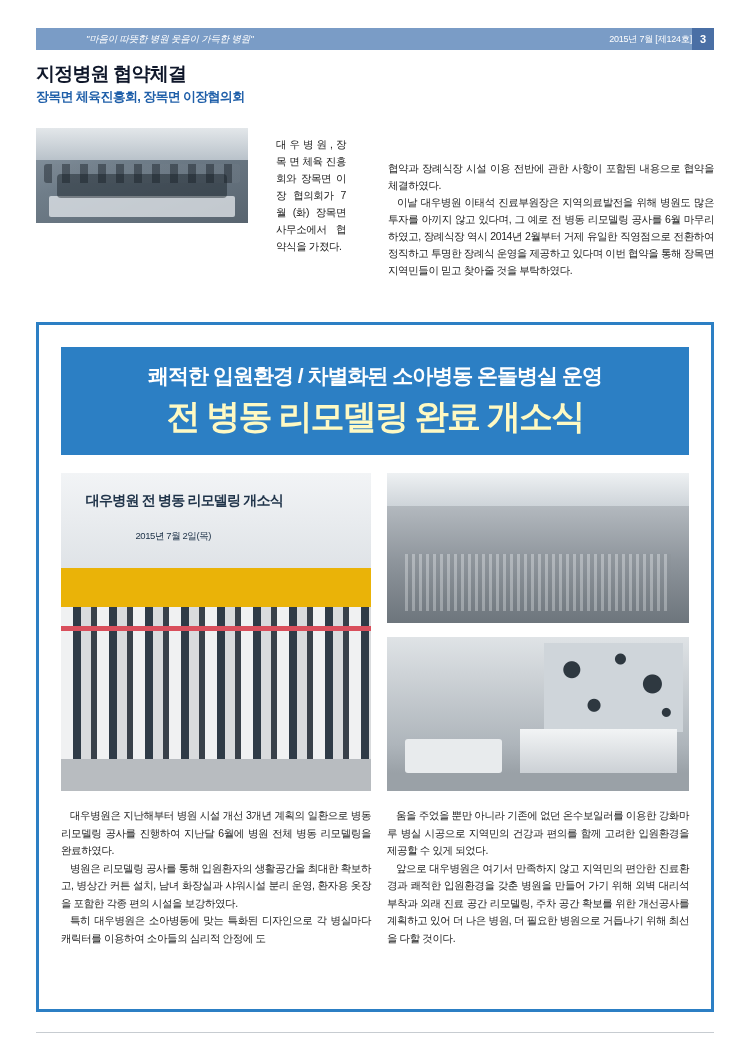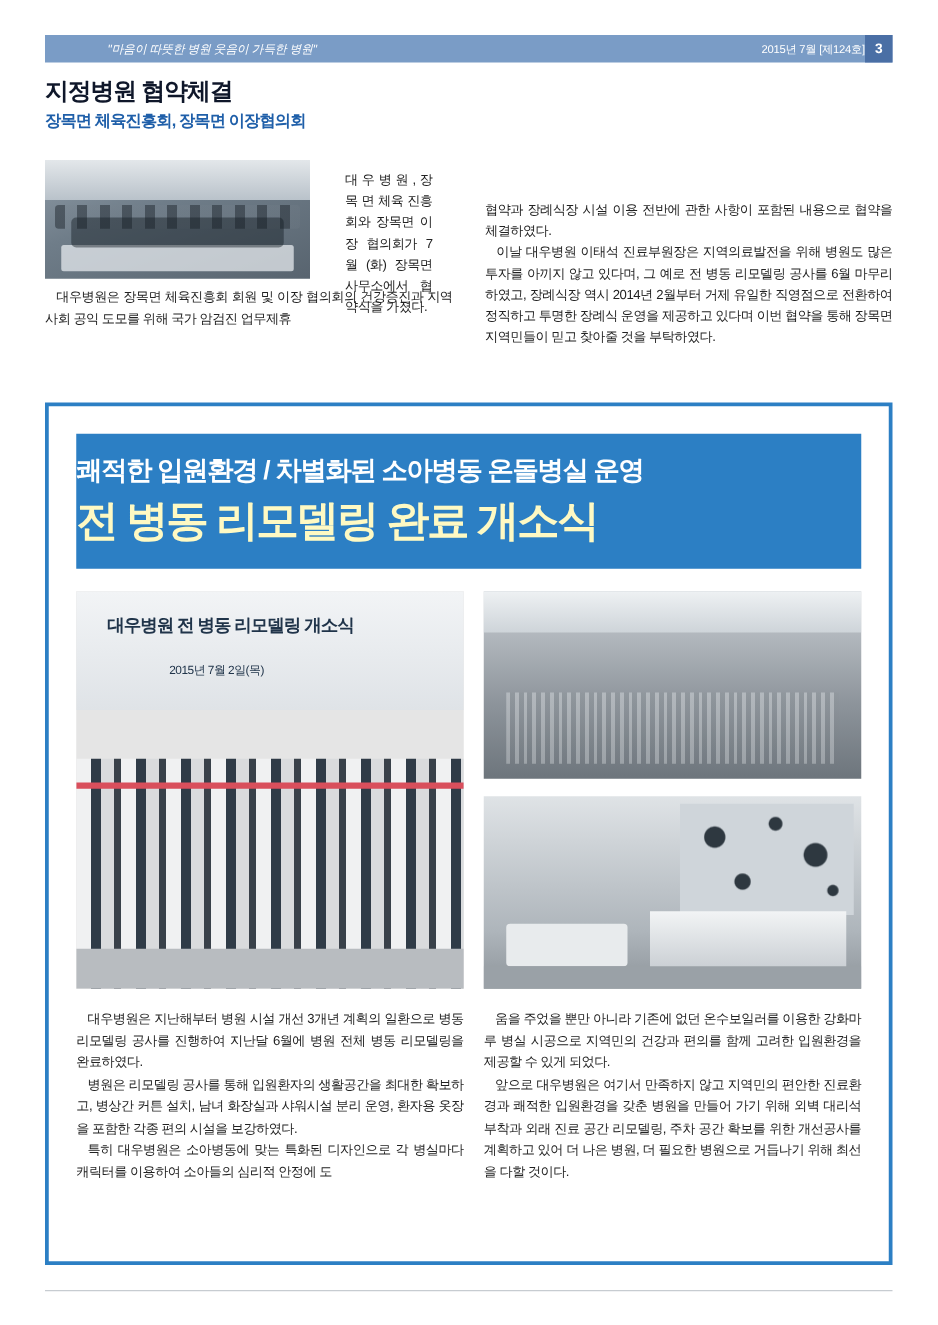--- a/index.html
+++ b/index.html
@@ -175,41 +175,41 @@
   }
   .feature-banner {
     position: absolute;
     left: 22px;
     top: 22px;
     width: 628px;
     height: 108px;
     background: #2c7fc4;
     display: flex;
     flex-direction: column;
-    align-items: flex-start;
+    align-items: center;
     justify-content: center;
   }
   .banner-line1 {
     color: #ffffff;
     font-size: 21px;
     font-weight: bold;
     letter-spacing: -1px;
     margin-bottom: 4px;
   }
   .banner-line2 {
     color: #fef9c3;
     font-size: 34px;
     font-weight: bold;
     letter-spacing: -1.8px;
   }
 
   
   .fphoto {
     position: absolute;
-    background: #e5e5e5;
+    background: #eab308;
     overflow: hidden;
   }
   .fphoto-main {
     left: 22px;
     top: 148px;
     width: 310px;
     height: 318px;
   }
   .fphoto-main .banner-strip {
     position: absolute;
@@ -361,23 +361,20 @@
 <div class="top-body">
   <div class="photo-top">
     <div class="pt-people"></div>
     <div class="pt-tablerow"></div>
   </div>
 
   <div class="col-left-text">
     <p>대 우 병 원 ,  장 목 면 체육 진흥회와 장목면 이장 협의회가 7월 (화) 장목면사무소에서 협약식을 가졌다.</p>
   </div>
 
-  <div class="para-wide">
-    <p>대우병원은 장목면 체육진흥회 회원 및 이장 협의회의 건강증진과 지역사회 공익 도모를 위해 국가 암검진 업무제휴</p>
-  </div>
 
   <div class="col-right-text">
     <p class="first">협약과 장례식장 시설 이용 전반에 관한 사항이 포함된 내용으로 협약을 체결하였다.</p>
     <p>이날 대우병원 이태석 진료부원장은 지역의료발전을 위해 병원도 많은 투자를 아끼지 않고 있다며, 그 예로 전 병동 리모델링 공사를 6월 마무리하였고, 장례식장 역시 2014년 2월부터 거제 유일한 직영점으로 전환하여 정직하고 투명한 장례식 운영을 제공하고 있다며 이번 협약을 통해 장목면 지역민들이 믿고 찾아줄 것을 부탁하였다.</p>
   </div>
 </div>
 
 <div class="feature">
 
   <div class="feature-banner">

